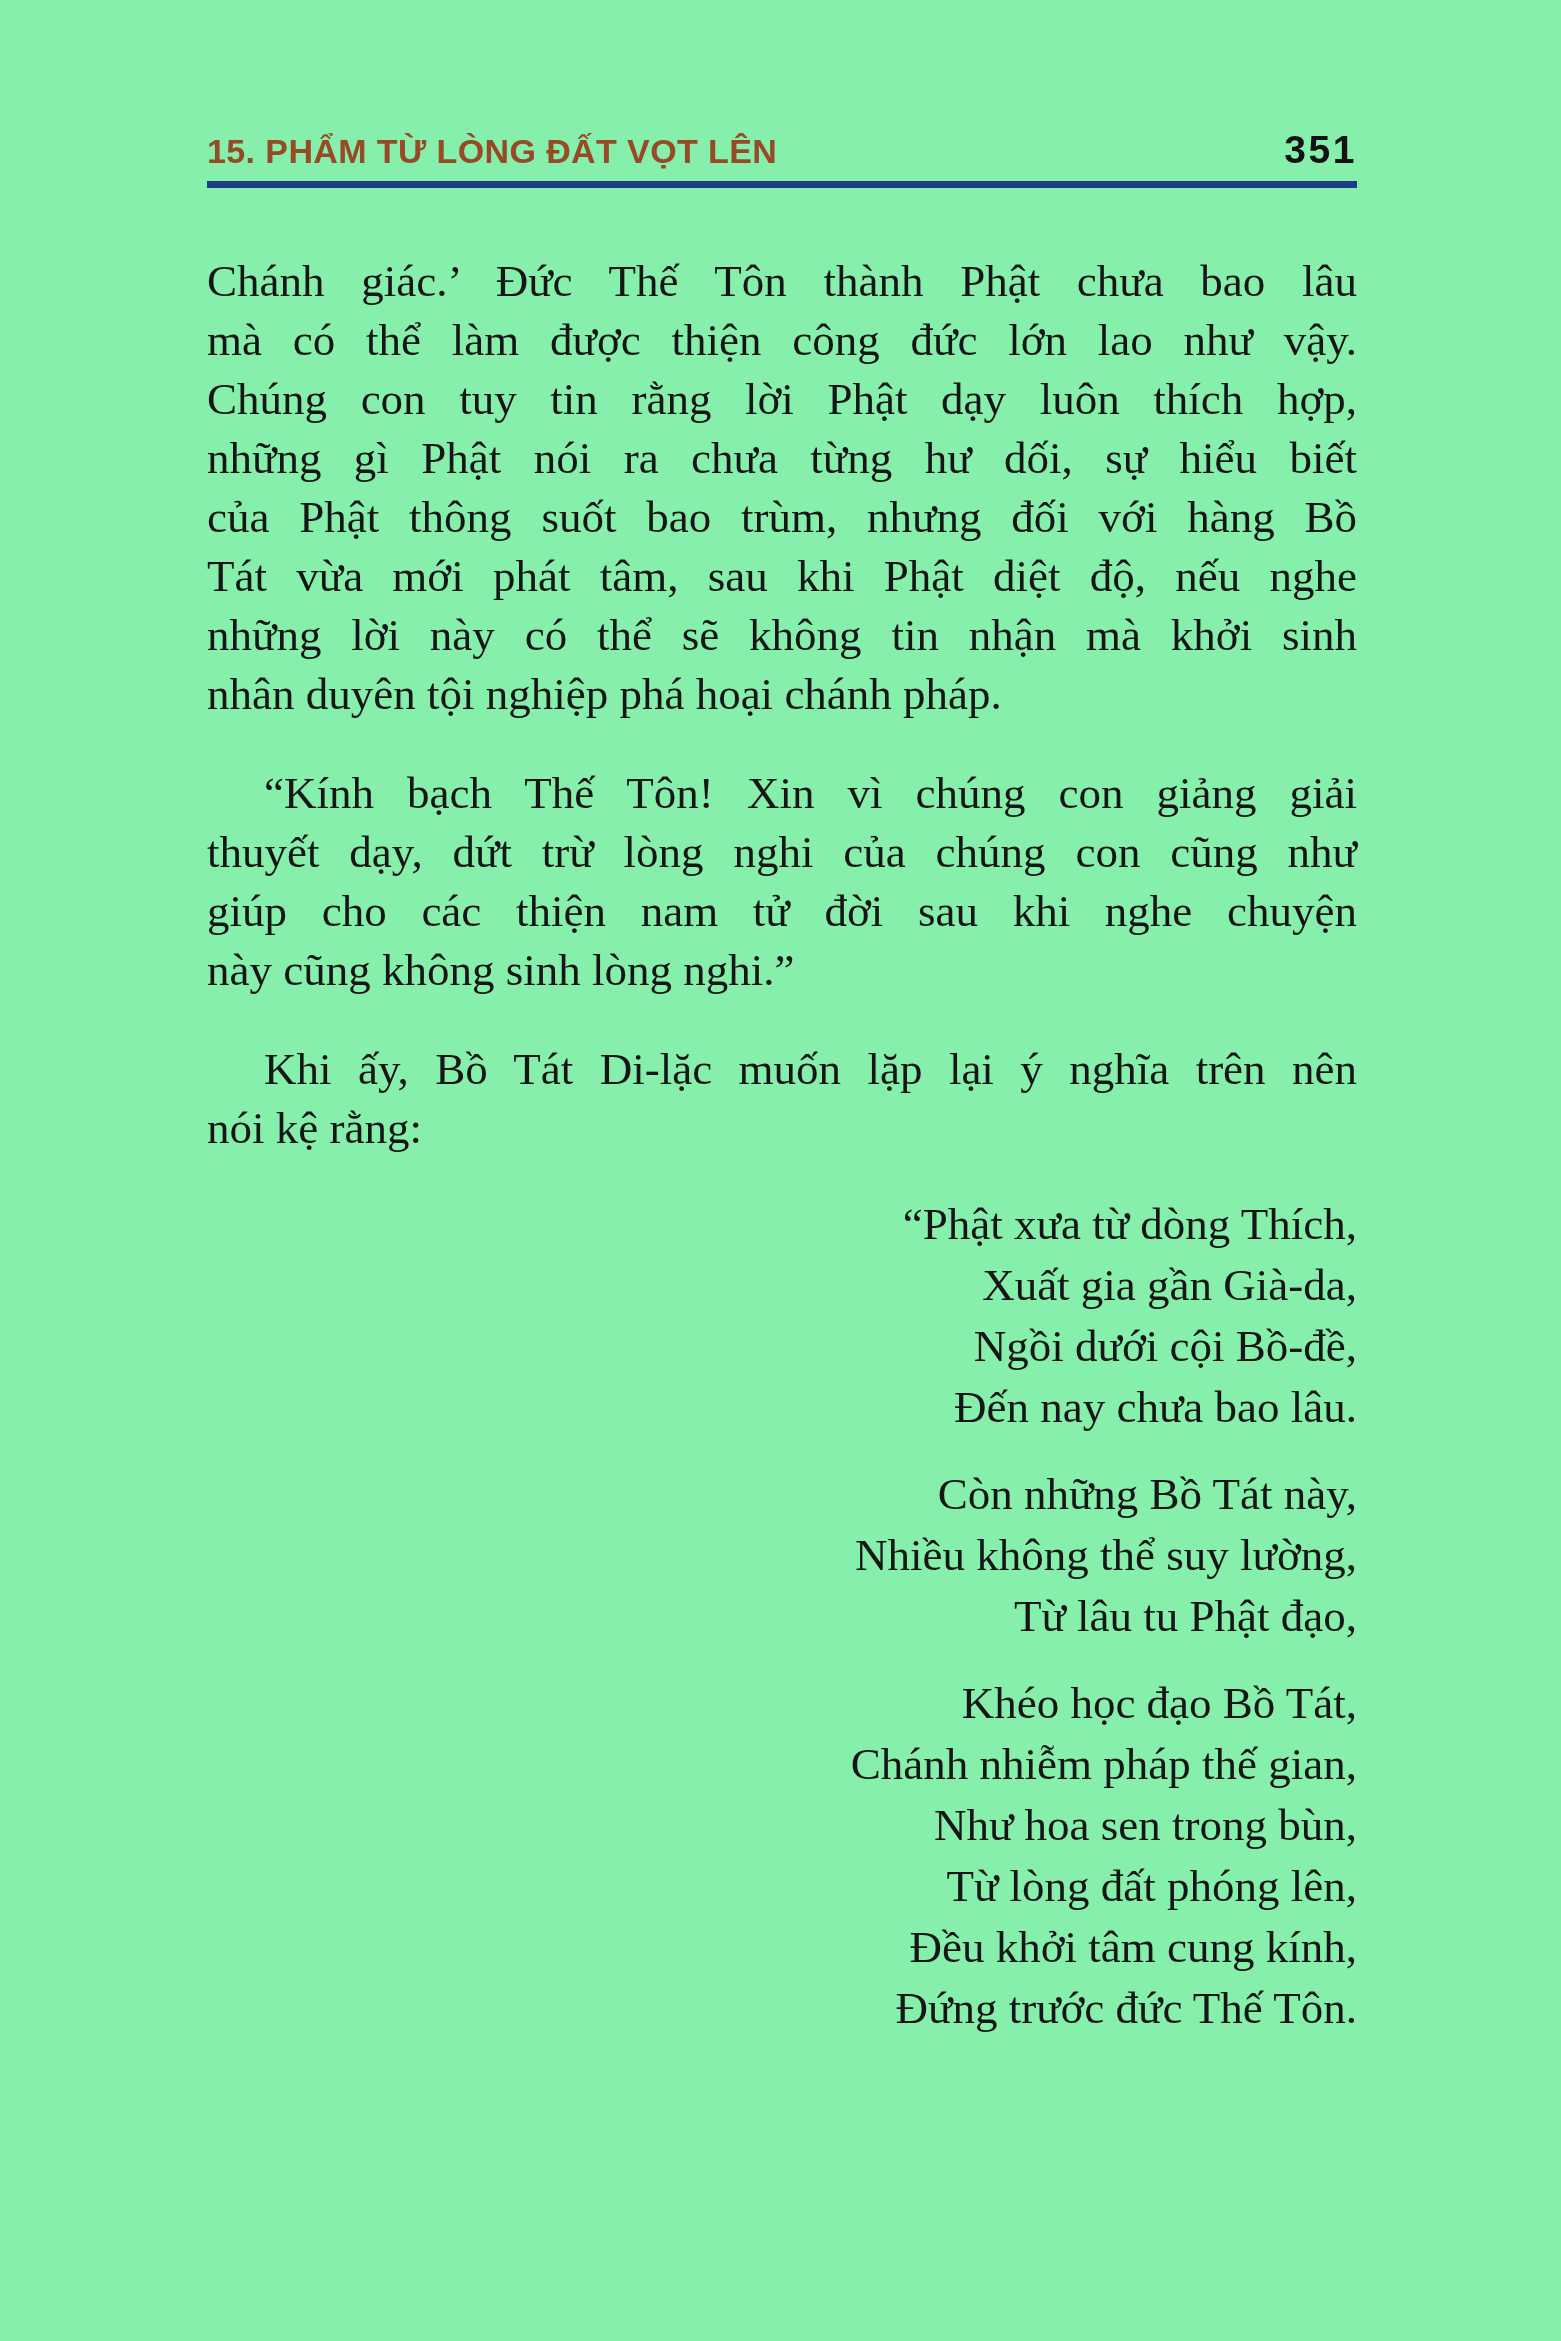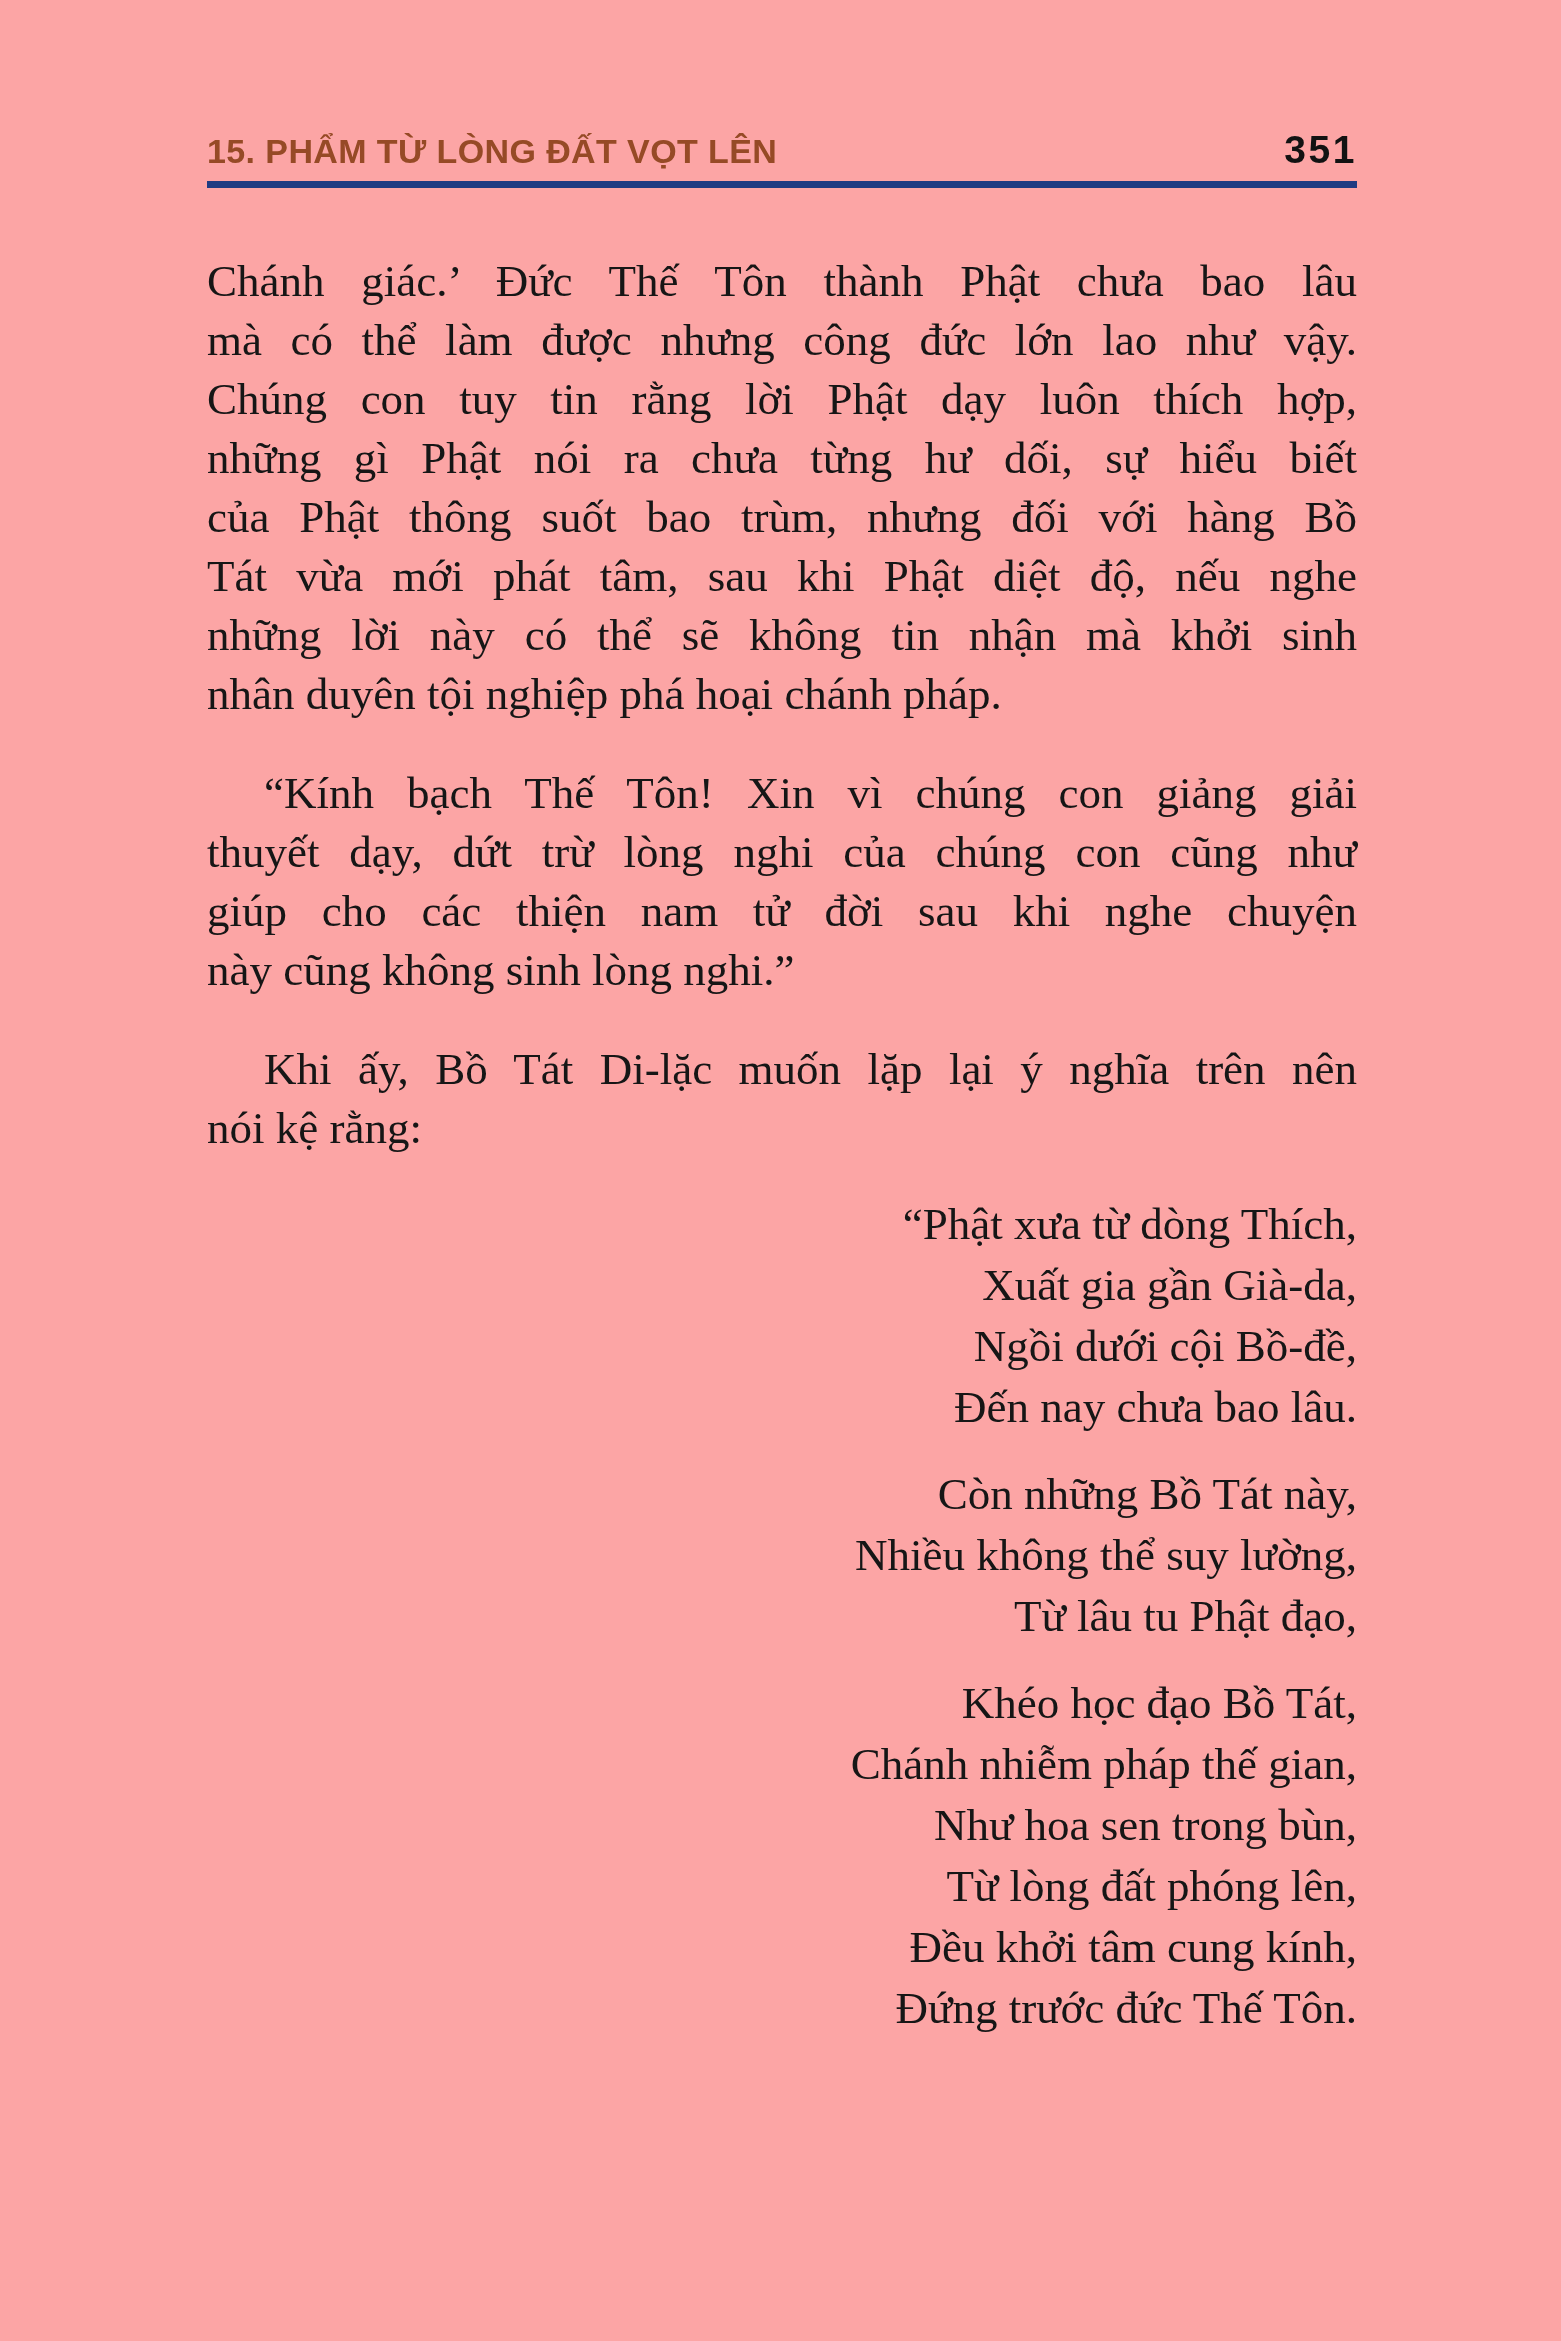--- a/index.html
+++ b/index.html
@@ -1,20 +1,20 @@
 <!DOCTYPE html>
 <html style="font-size:14px"><head>
 <meta charset="utf-8">
 <style>
   html, body { margin: 0; padding: 0; background: #ffffff; }
   .page {
     position: relative;
     width: 1561px;
     height: 2342px;
-    background: #fca5a5;
+    background: #86efac;
     overflow: hidden;
     font-family: "Liberation Serif", serif;
     color: #161616;
   }
   .content {
     position: absolute;
     left: 207px;
     top: 128px;
     width: 1150px;
   }
@@ -69,21 +69,21 @@
       <span class="chapter-title">15. PHẨM TỪ LÒNG ĐẤT VỌT LÊN</span>
       <span class="page-number">351</span>
     </div>
 
     <div class="header-rule"></div>
 
     <div class="body-text">
 
       <div class="para">
           <div class="pline">Chánh giác.’ Đức Thế Tôn thành Phật chưa bao lâu</div>
-          <div class="pline">mà có thể làm được nhưng công đức lớn lao như vậy.</div>
+          <div class="pline">mà có thể làm được thiện công đức lớn lao như vậy.</div>
           <div class="pline">Chúng con tuy tin rằng lời Phật dạy luôn thích hợp,</div>
           <div class="pline">những gì Phật nói ra chưa từng hư dối, sự hiểu biết</div>
           <div class="pline">của Phật thông suốt bao trùm, nhưng đối với hàng Bồ</div>
           <div class="pline">Tát vừa mới phát tâm, sau khi Phật diệt độ, nếu nghe</div>
           <div class="pline">những lời này có thể sẽ không tin nhận mà khởi sinh</div>
           <div class="pline last">nhân duyên tội nghiệp phá hoại chánh pháp.</div>
         </div>
 
       <div class="para indent">
           <div class="pline">“Kính bạch Thế Tôn! Xin vì chúng con giảng giải</div>

